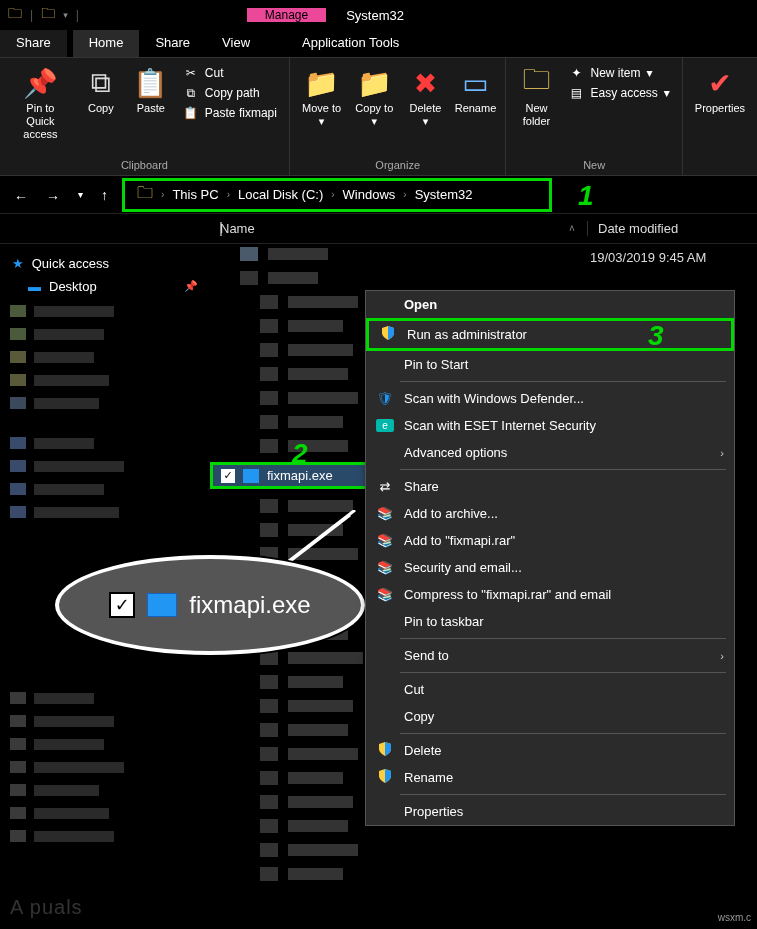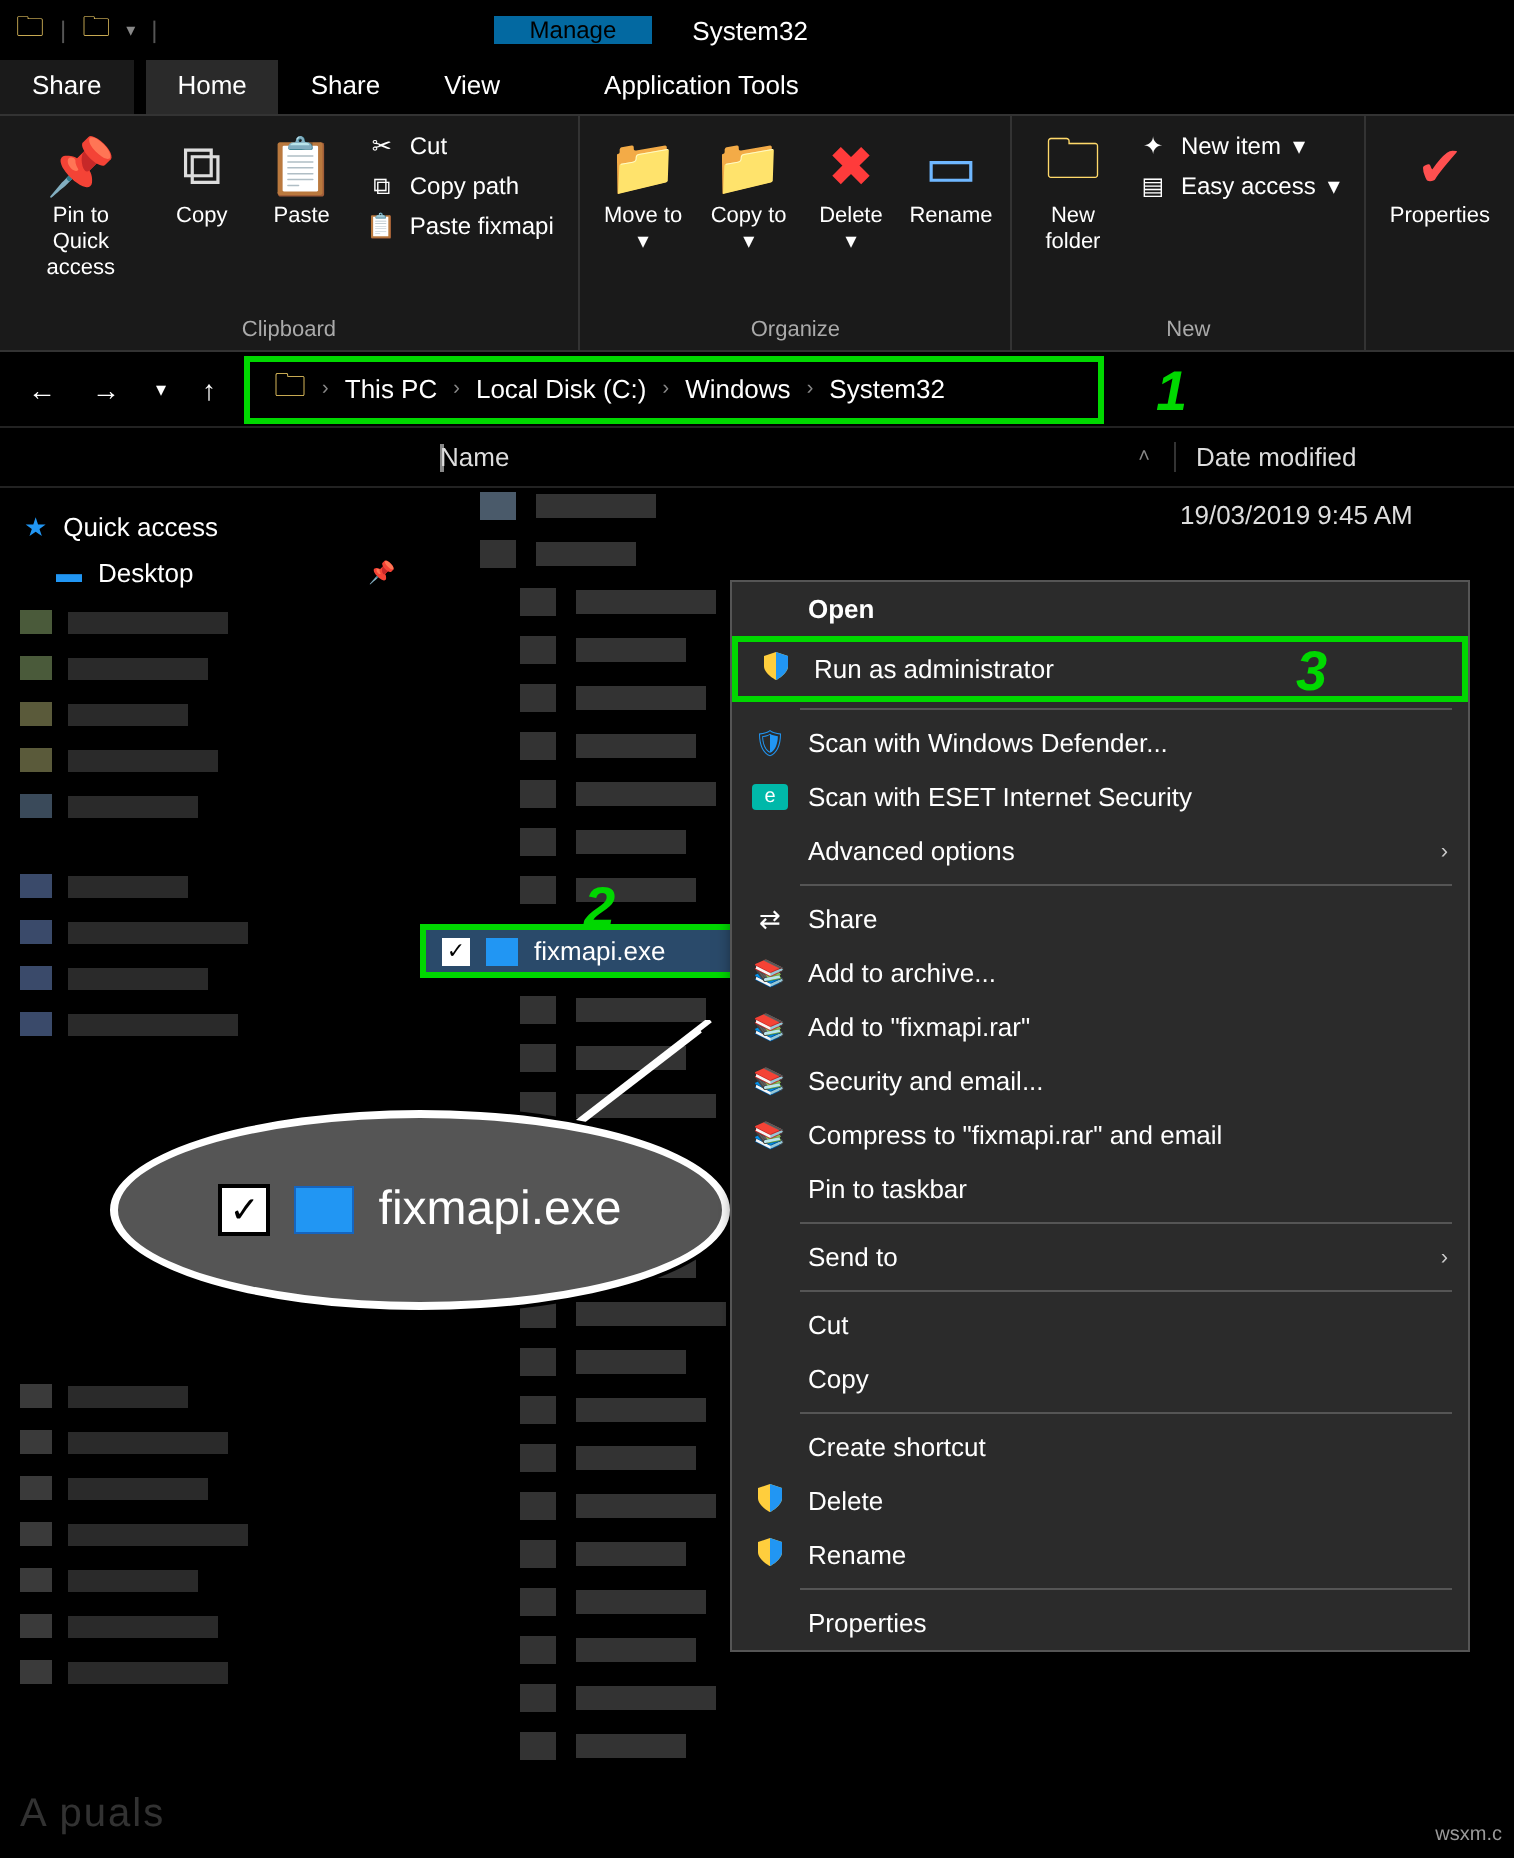--- a/index.html
+++ b/index.html
@@ -1,20 +1,20 @@
 <!DOCTYPE html>
 <html><head>
 <meta charset="utf-8">
 <style>
 *{box-sizing:border-box;margin:0;padding:0;font-family:"Segoe UI",Arial,sans-serif;}
 body{background:#000;color:#fff;width:757px;height:929px;overflow:hidden;position:relative;}
 .titlebar{height:30px;background:#000;display:flex;align-items:center;font-size:12px;}
 .titlebar .qat{display:flex;align-items:center;gap:8px;padding:0 8px;}
 .titlebar .qat .folder-glyph{color:#ffd96a;font-size:14px;}
-.titlebar .manage-tab{background:#0369a1;color:#000;padding:0 18px;margin-left:160px;font-size:12px;}
+.titlebar .manage-tab{background:#ec4899;color:#000;padding:0 18px;margin-left:160px;font-size:12px;}
 .titlebar .title{margin-left:20px;color:#fff;font-size:13px;}
 .ribbon-tabs{height:28px;background:#000;display:flex;align-items:stretch;font-size:13px;border-bottom:1px solid #333;}
 .ribbon-tabs .tab{padding:5px 16px;color:#fff;cursor:pointer;}
 .ribbon-tabs .tab.file{background:#1a1a1a;margin-right:6px;}
 .ribbon-tabs .tab.active{background:#2a2a2a;}
 .ribbon{background:#1a1a1a;height:118px;display:flex;border-bottom:1px solid #333;color:#fff;font-size:12px;}
 .ribbon .group{display:flex;flex-direction:column;padding:4px 6px;border-right:1px solid #333;}
 .ribbon .group .row{display:flex;align-items:flex-start;gap:2px;flex:1;}
 .ribbon .group .label{text-align:center;color:#aaa;font-size:11px;padding-top:2px;}
 .bigbtn{display:flex;flex-direction:column;align-items:center;justify-content:flex-start;padding:4px 6px;min-width:48px;text-align:center;cursor:pointer;}
@@ -329,20 +329,23 @@
     </div>
   <div class="mi hl">
     <span class="mico">
       <svg class="shield" viewBox="0 0 16 16">
           <path d="M8 1 L14 3 V8 C14 12 8 15 8 15 C8 15 2 12 2 8 V3 Z" fill="#ffce3d"></path>
           <path d="M8 1 L14 3 V8 C14 12 8 15 8 15 V1 Z" fill="#2196f3"></path>
         </svg>
     </span>
     <span>Run as administrator</span>
   </div>
+  <div class="mi">
+      <span>Pin to Start</span>
+    </div>
   <div class="sep"></div>
   <div class="mi">
       <span class="mico" style="color:#2196f3">🛡</span>
       <span>Scan with Windows Defender...</span>
     </div>
   <div class="mi">
       <span class="mico" style="background:#00b8a9;color:#fff;border-radius:2px;font-size:10px;padding:1px 2px">e</span>
       <span>Scan with ESET Internet Security</span>
     </div>
   <div class="mi">
@@ -379,23 +382,20 @@
       <span class="arrow">›</span>
     </div>
   <div class="sep"></div>
   <div class="mi">
       <span>Cut</span>
     </div>
   <div class="mi">
       <span>Copy</span>
     </div>
   <div class="sep"></div>
-  <div class="mi">
-      <span>Create shortcut</span>
-    </div>
   <div class="mi">
       <span class="mico"><svg class="shield" viewBox="0 0 16 16">
           <path d="M8 1 L14 3 V8 C14 12 8 15 8 15 C8 15 2 12 2 8 V3 Z" fill="#ffce3d"></path>
           <path d="M8 1 L14 3 V8 C14 12 8 15 8 15 V1 Z" fill="#2196f3"></path>
         </svg></span>
       <span>Delete</span>
     </div>
   <div class="mi">
       <span class="mico"><svg class="shield" viewBox="0 0 16 16">
           <path d="M8 1 L14 3 V8 C14 12 8 15 8 15 C8 15 2 12 2 8 V3 Z" fill="#ffce3d"></path>

